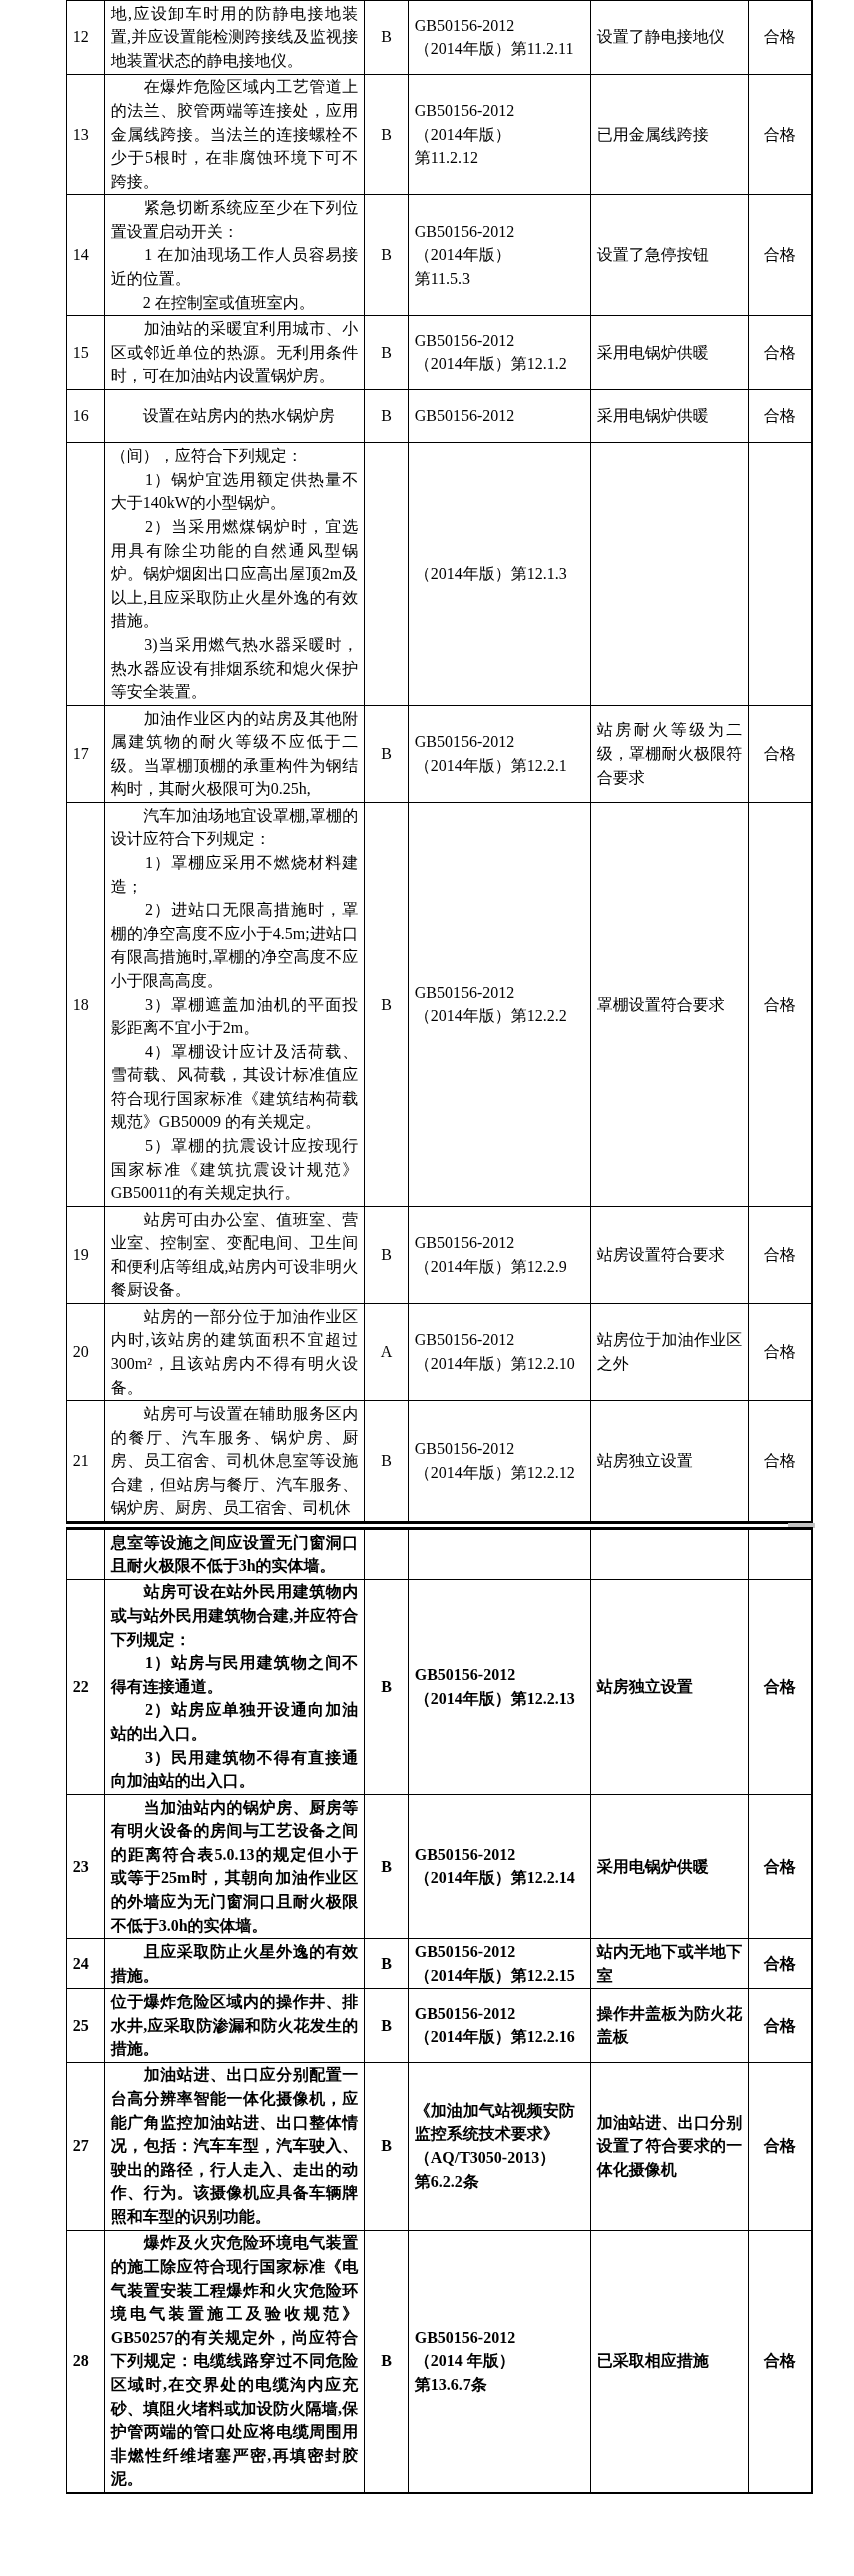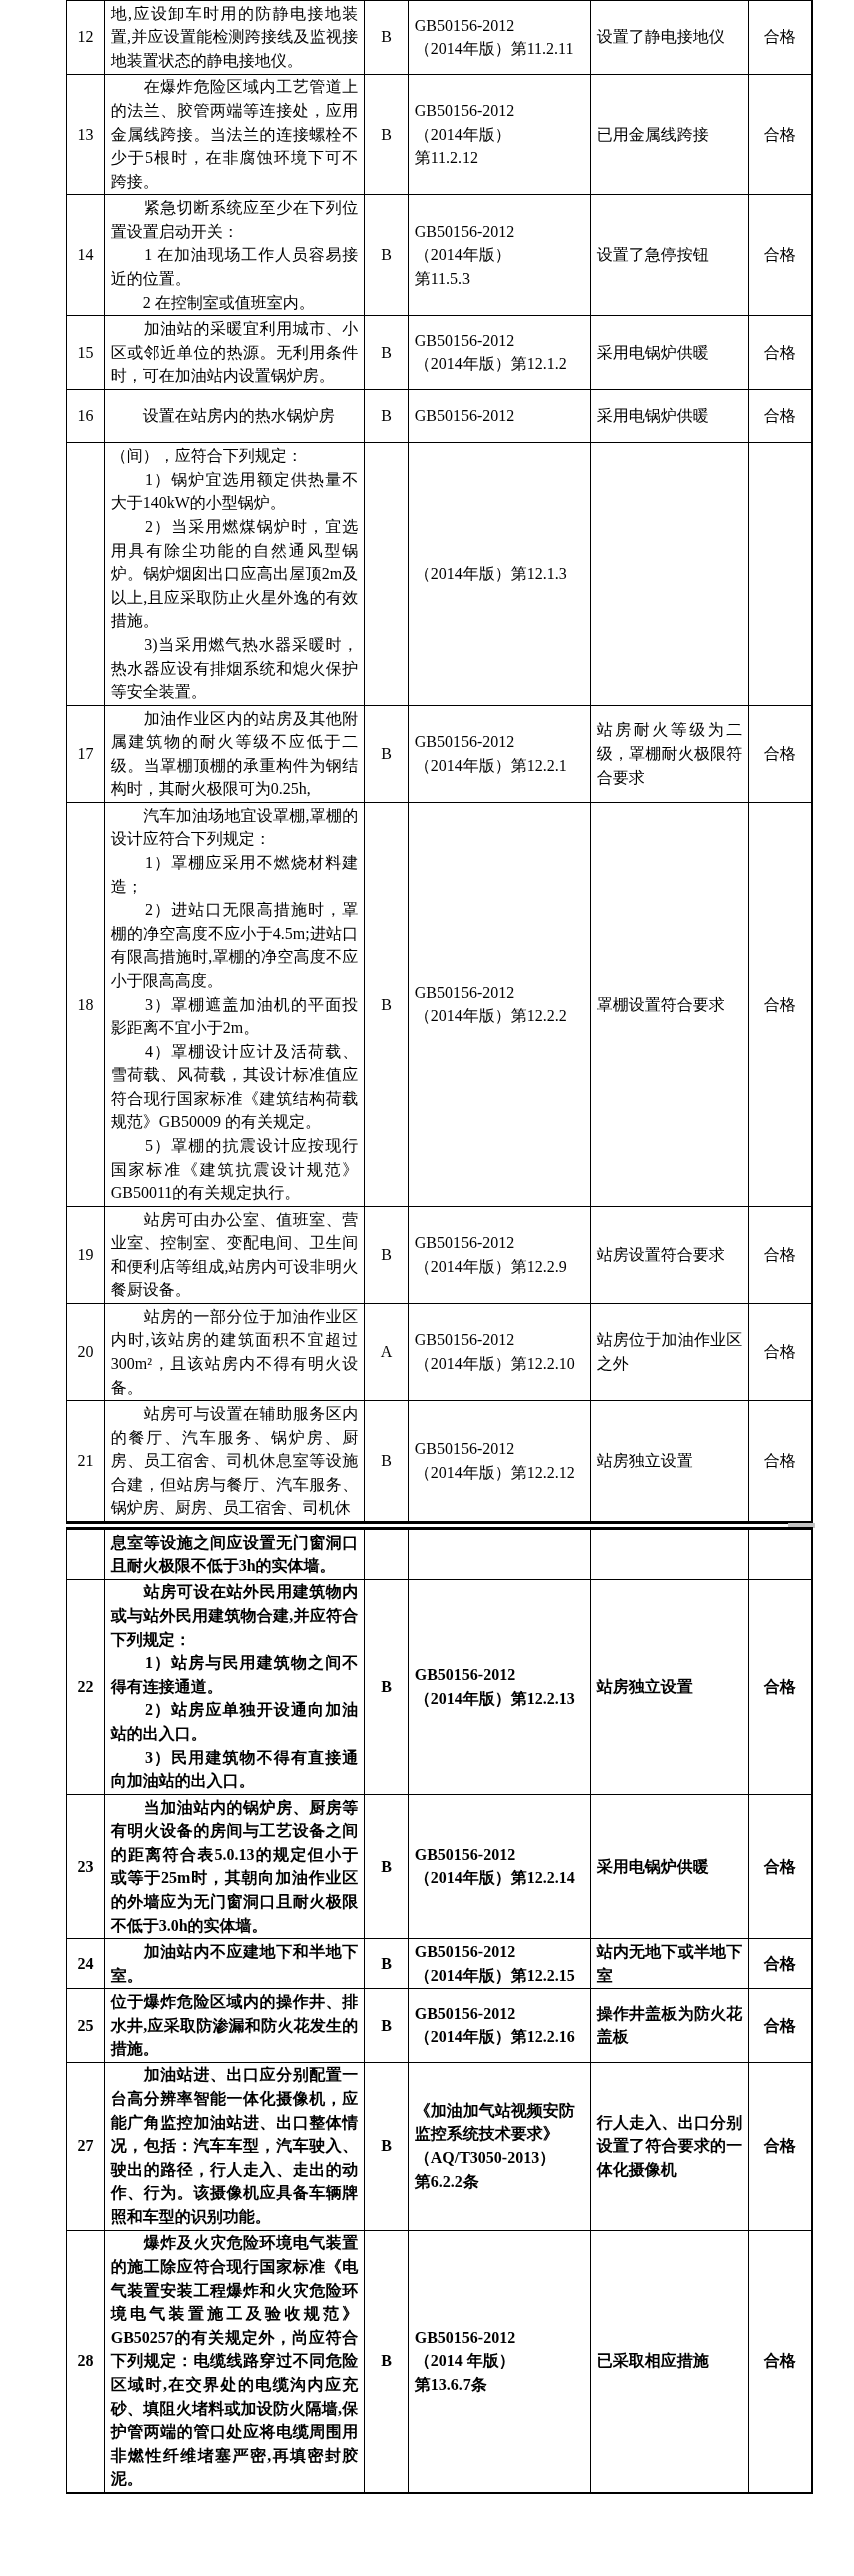--- a/index.html
+++ b/index.html
@@ -6,21 +6,21 @@
   .canvas{position:relative;width:855px;height:2576px;background:#ffffff;overflow:hidden;
           font-family:"Liberation Serif","DejaVu Serif",serif;color:#000;}
   .tblwrap{position:absolute;left:66px;top:0;width:746px;}
   table.sec{border-collapse:collapse;table-layout:fixed;width:746px;}
   table.sec td{border:0.9px solid #000;font-size:16px;line-height:23.6px;padding:0.9px 5.7px;
                vertical-align:middle;white-space:pre-wrap;overflow-wrap:break-word;overflow:hidden;}
   table.sec1{border-top:0.9px solid #000;border-left:1.9px solid #000;border-right:2.8px solid #000;border-bottom:3.8px solid #000;}
   table.sec2{border-top:3.8px solid #000;border-left:1.9px solid #000;border-right:2.8px solid #000;border-bottom:2.8px solid #000;}
   .sec1wrap{position:relative;}
   .sec2wrap{position:relative;margin-top:2.8px;font-weight:bold;}
-  td.c-no{text-align:center;padding:0.9px 1.9px;}
+  td.c-no{text-align:left;padding:0.9px 1.9px;}
   td.c-content{text-align:justify;padding:0.9px 6.6px 0.9px 7.6px;}
   td.c-level{text-align:center;padding:0.9px 1.9px;}
   td.c-basis{padding:0.9px 3.8px;}
   td.c-result{text-align:justify;padding:0.9px 5.7px;}
   td.c-concl{text-align:center;padding:0.9px 1.9px;}
   tr.rh54 td{height:51px;}
   td.va-top{vertical-align:top;}
   .pgbreak-artifact{position:absolute;right:-2.8px;bottom:-3.8px;width:26.5px;height:4.7px;background:#c3c3c3;}
 </style>
 </head>
@@ -189,21 +189,21 @@
             <td class="c-no">23</td>
             <td class="c-content">　　当加油站内的锅炉房、厨房等有明火设备的房间与工艺设备之间的距离符合表5.0.13的规定但小于或等于25m时，其朝向加油作业区的外墙应为无门窗洞口且耐火极限不低于3.0h的实体墙。</td>
             <td class="c-level">B</td>
             <td class="c-basis">GB50156-2012
 （2014年版）第12.2.14</td>
             <td class="c-result">采用电锅炉供暖</td>
             <td class="c-concl">合格</td>
           </tr>
           <tr>
             <td class="c-no">24</td>
-            <td class="c-content">　　加油站内不应建地下和半地下室。</td>
+            <td class="c-content">　　且应采取防止火星外逸的有效措施。</td>
             <td class="c-level">B</td>
             <td class="c-basis">GB50156-2012
 （2014年版）第12.2.15</td>
             <td class="c-result">站内无地下或半地下室</td>
             <td class="c-concl">合格</td>
           </tr>
           <tr>
             <td class="c-no">25</td>
             <td class="c-content">位于爆炸危险区域内的操作井、排水井,应采取防渗漏和防火花发生的措施。</td>
             <td class="c-level">B</td>
@@ -213,21 +213,21 @@
             <td class="c-concl">合格</td>
           </tr>
           <tr>
             <td class="c-no">27</td>
             <td class="c-content">　　加油站进、出口应分别配置一台高分辨率智能一体化摄像机，应能广角监控加油站进、出口整体情况，包括：汽车车型，汽车驶入、驶出的路径，行人走入、走出的动作、行为。该摄像机应具备车辆牌照和车型的识别功能。</td>
             <td class="c-level">B</td>
             <td class="c-basis">《加油加气站视频安防
 监控系统技术要求》
 （AQ/T3050-2013）
 第6.2.2条</td>
-            <td class="c-result">行人走入、出口分别设置了符合要求的一体化摄像机</td>
+            <td class="c-result">加油站进、出口分别设置了符合要求的一体化摄像机</td>
             <td class="c-concl">合格</td>
           </tr>
           <tr>
             <td class="c-no">28</td>
             <td class="c-content">　　爆炸及火灾危险环境电气装置的施工除应符合现行国家标准《电气装置安装工程爆炸和火灾危险环境电气装置施工及验收规范》GB50257的有关规定外，尚应符合下列规定：电缆线路穿过不同危险区域时,在交界处的电缆沟内应充砂、填阻火堵料或加设防火隔墙,保护管两端的管口处应将电缆周围用非燃性纤维堵塞严密,再填密封胶泥。</td>
             <td class="c-level">B</td>
             <td class="c-basis">GB50156-2012
 （2014 年版）
 第13.6.7条</td>
             <td class="c-result">已采取相应措施</td>

